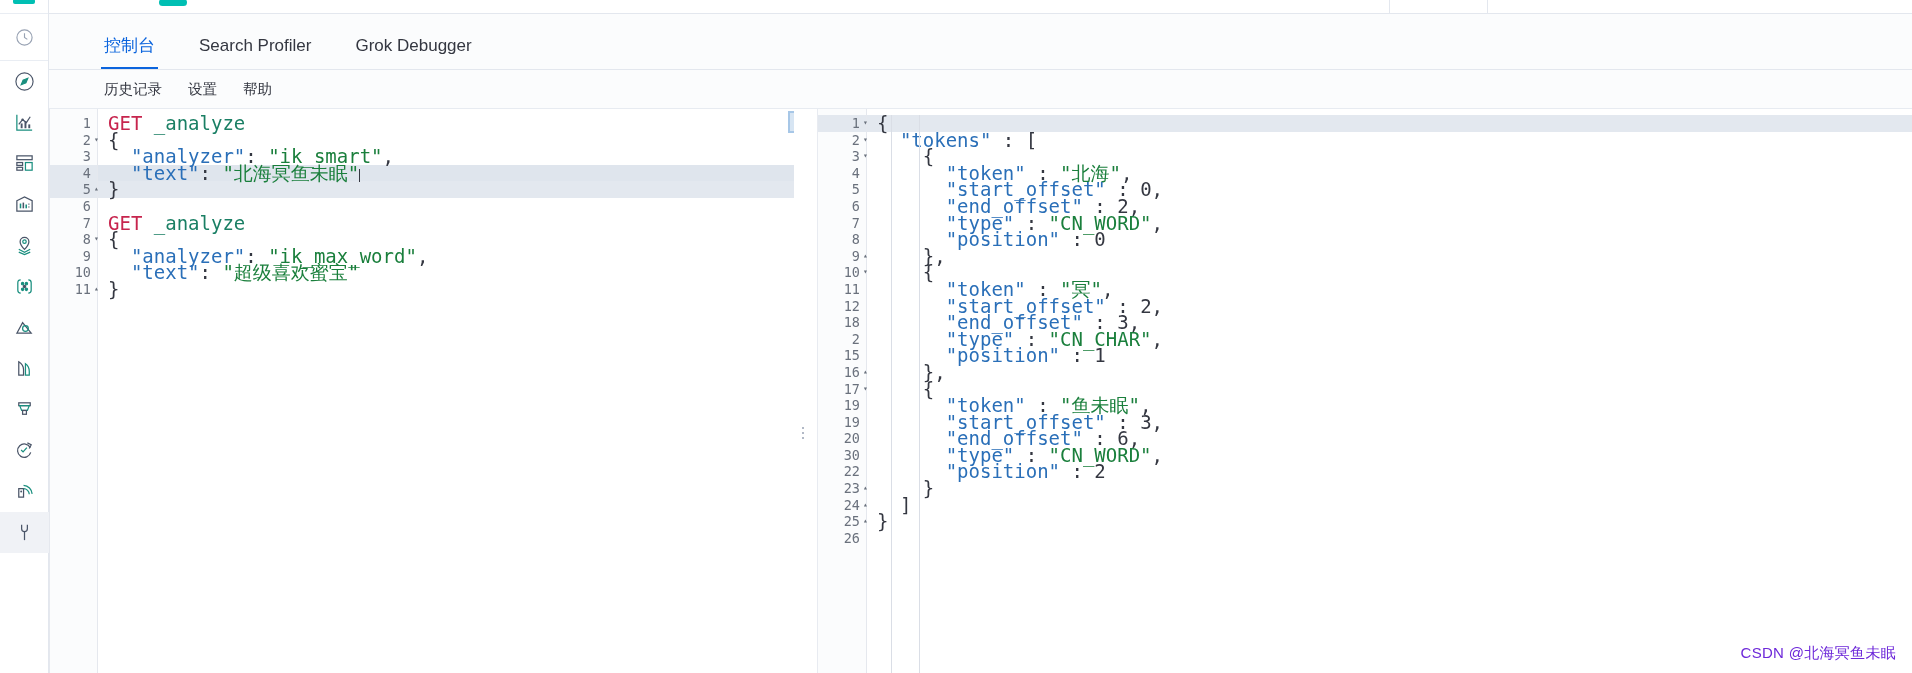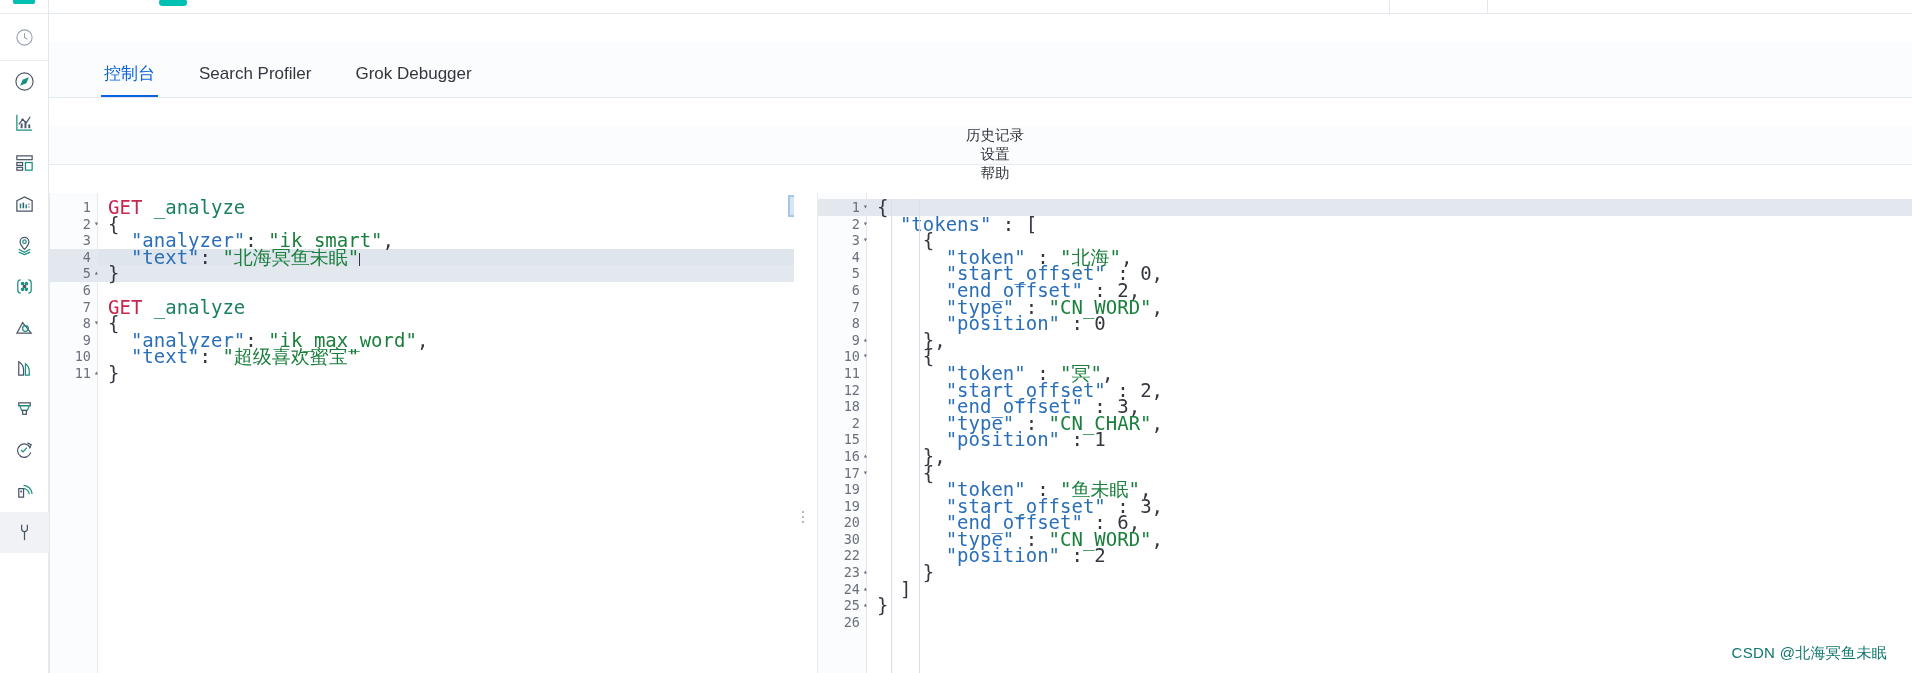--- a/index.html
+++ b/index.html
@@ -31,21 +31,21 @@
   .rail-item {
     width: 49px; height: 41px;
     display: flex; align-items: center; justify-content: center;
     cursor: pointer;
   }
   .rail-item.spacer-top { height: 46px; }
   .rail-item.active { background: #f0f2f6; }
   .rail-item svg { display:block; }
 
   
-  .main { flex: 1; height: 673px; display: flex; flex-direction: column; background:#fff;gap:28px;}
+  .main { flex: 1; height: 673px; display: flex; flex-direction: column; background:#fff;}
 
   .topstrip {
     height: 14px; background:#ffffff; border-bottom:1px solid #e3e7ee;
     display:flex; align-items:flex-start; position:relative;
   }
   .topstrip .teal-pill { width:28px; height:7px; border-radius:4px; background:#00bfb3; margin-left:110px; margin-top:-1px;}
   .topstrip .divider { position:absolute; top:0; bottom:0; width:1px; background:#e3e7ee; }
 
   .tabsbar {
     height: 56px; background: #fbfcfd;
@@ -60,21 +60,20 @@
   .tab.active { color: #0b64dd; }
   .tab.active:after {
     content:""; position:absolute; left:-3px; right:-3px; bottom:0;
     height: 2px; background:#0b64dd;
   }
 
   .submenu {
     height: 39px; background:#fbfcfd;
     display:flex; align-items:center; padding-left: 55px;
     border-bottom: 1px solid #e7ebf1;
-    flex-direction: column;
   }
   .submenu .mi {
     font-size: 14.5px; color:#343741; margin-right: 26px; cursor:pointer;
   }
 
   
   .console { flex:1; display:flex; position: relative; background:#fff; min-height:0;}
 
   .pane { position: relative; height: 100%; display:flex; overflow:hidden; }
   .pane-left { width: 745px; min-width:745px; }
@@ -140,22 +139,22 @@
     position: absolute; top: 2px; left: 690px;
     display:flex; align-items:center; gap:4px; z-index:6;
   }
   .play-box {
     width: 26px; height: 22px; border: 2px solid #a7c7e7;
     background:#d7e5f3; display:flex; align-items:center; justify-content:center;
     cursor:pointer;
   }
 
   .watermark {
-    position:absolute; right: 25px; bottom: 10px;
-    font-size: 15px; color: #0f766e;
+    position:absolute; right: 16px; bottom: 10px;
+    font-size: 15px; color: #6d28d9;
     letter-spacing: 0.3px;
     user-select:none;
   }
 </style>
 </head>
 <body>
 
 <div class="app">
 
   <div class="rail">

